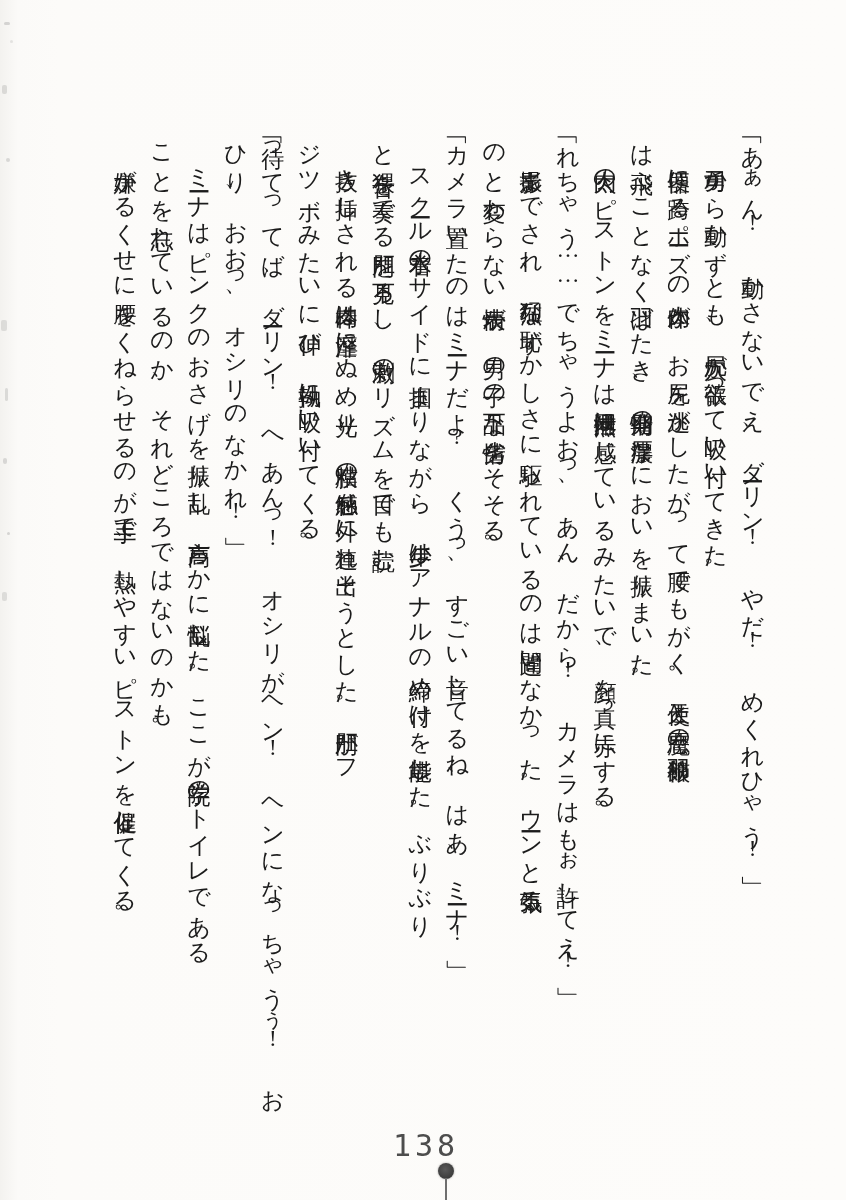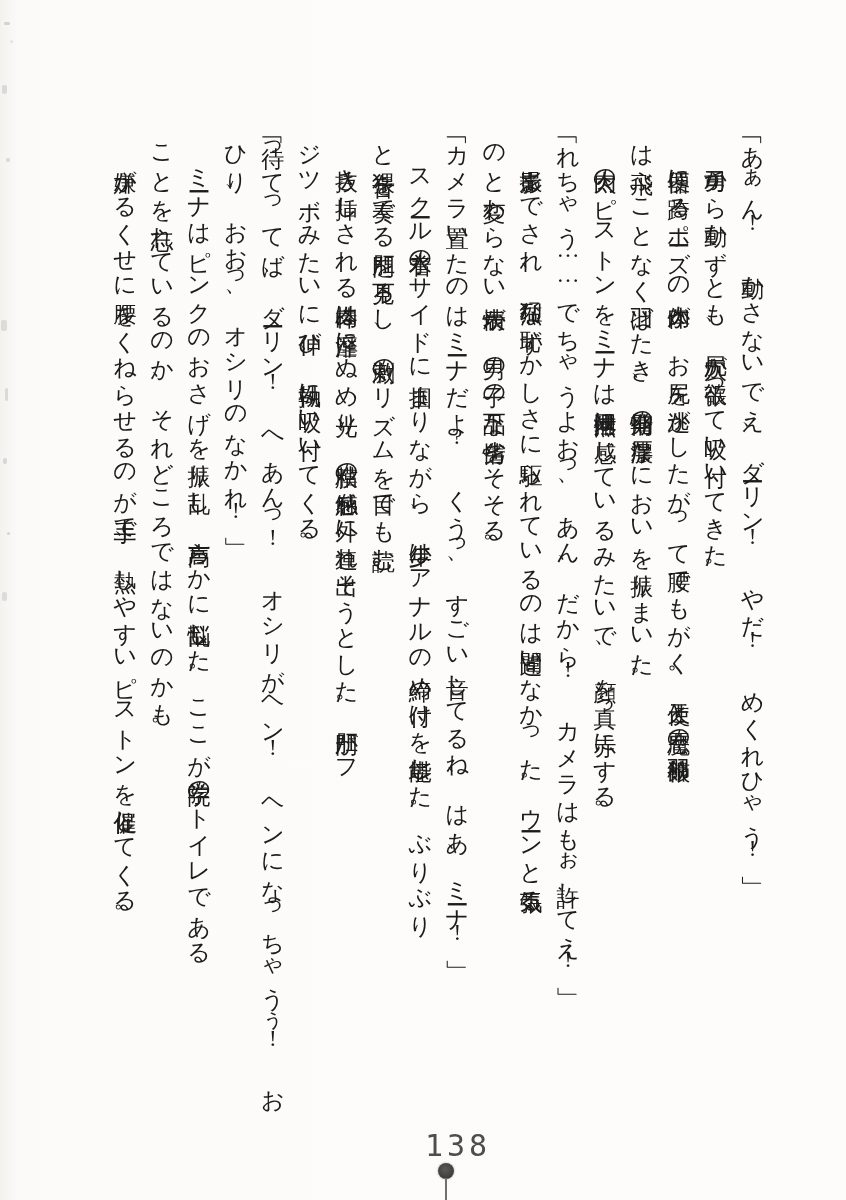--- a/index.html
+++ b/index.html
@@ -36,21 +36,21 @@
     white-space: nowrap;
   }
   .tline {
     margin: 0;
   }
   .tline.indent {
     text-indent: 23.5px;       
   }
   .page-number {
     position: absolute;
-    left: 412px;
+    left: 380px;
     top: 1128px;
     width: 92px;
     text-align: center;
     font-family: "DejaVu Sans Mono", "Liberation Mono", monospace;
     font-size: 30px;
     letter-spacing: 4px;
     color: #4d4d4d;
   }
   .binding-dot {
     position: absolute;

